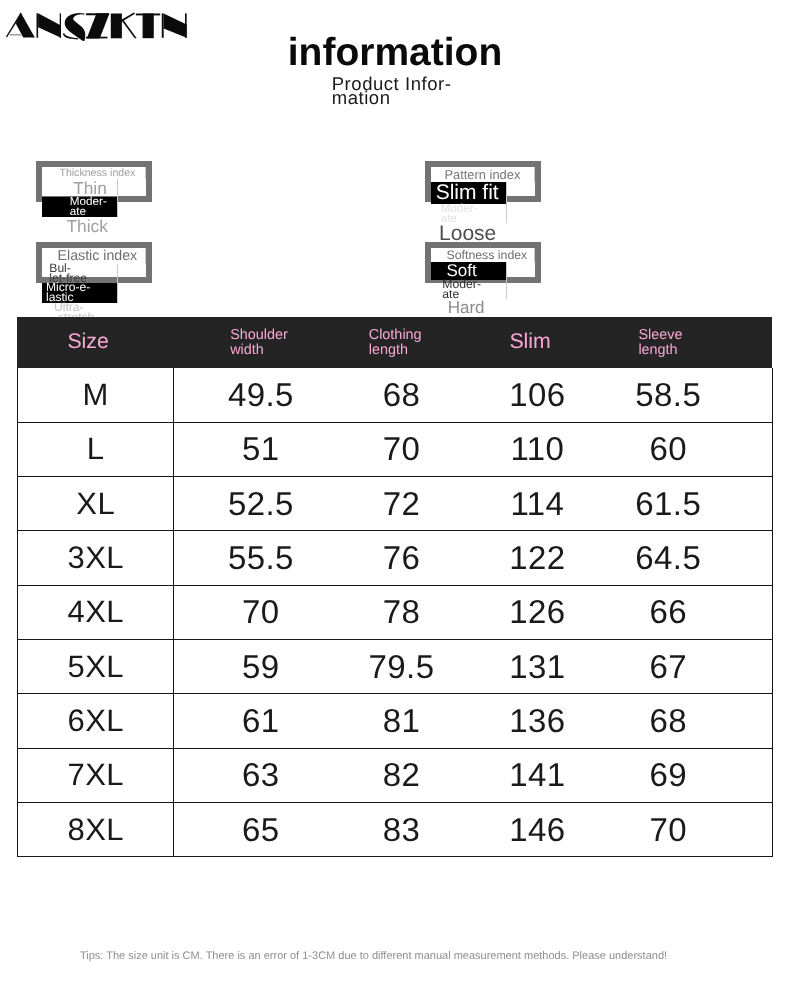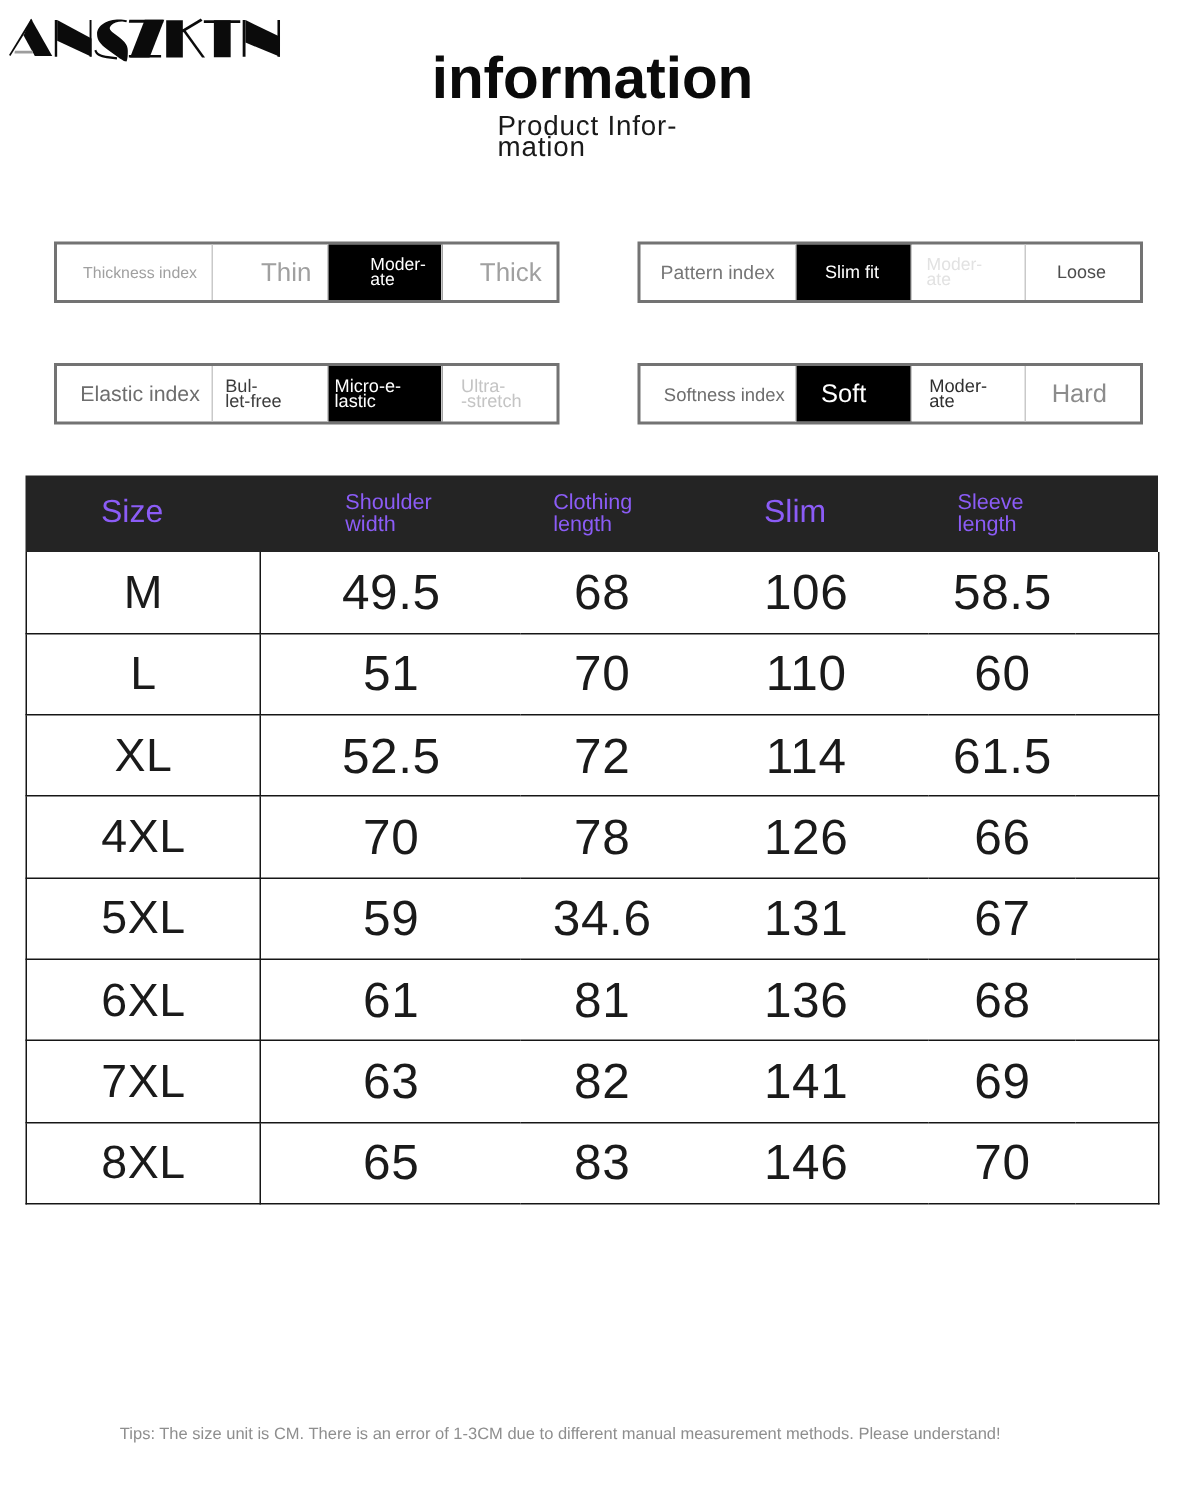--- a/index.html
+++ b/index.html
@@ -13,51 +13,51 @@
 
   
   #title { position:absolute; left:0; top:30.5px; width:790px; text-align:center;
            font-weight:bold; font-size:39px; color:#0a0a0a; }
   #subtitle { position:absolute; left:331.7px; top:76.5px; width:130px;
               font-size:18.5px; line-height:14.2px; color:#1a1a1a;
               letter-spacing:0.55px; }
   #subtitle span { display:block; white-space:nowrap; }
 
   
-  .idx { position:absolute; display:flex; height:41px; border:2px solid #737373;
-         background:#fff; }
+  .idx { position:absolute; display:flex; height:41px; border:6px solid #737373;
+         background:#fff;flex-direction:column; }
   .idx .cell { display:flex; flex-direction:column; align-items:center; justify-content:center;
                border-right:1px solid #c9c9c9; height:100%; text-align:center; }
   .idx .cell:last-child { border-right:none; }
   .idx .lbl { width:104.8px; color:#9a9a9a; }
   .idx .opt { width:76.3px; color:#9a9a9a; line-height:1.05; }
   #g1 .lbl { font-size:10.6px; padding-left:8px; }
   #g1 .opt { font-size:17.3px; padding-right:10px;align-items:flex-end; }
   #g2 .lbl { font-size:12.9px; }
-  #g2 .opt { font-size:12px; padding-right:2px; }
+  #g2 .opt { font-size:21px; padding-right:2px; }
   #g2 .opt.small { padding-right:18px; }
   #g3 .lbl { font-size:14.2px; padding-left:8px; }
   #g3 .opt { font-size:17.3px; }
   #g3 .opt.small { padding-right:22px; font-size:12.1px !important; }
   #g3 .opt:nth-child(4) { padding-right:11px; }
   #g4 .lbl { font-size:12.3px; padding-left:9px; }
   #g4 .opt { font-size:17.0px; }
   #g4 .opt:nth-child(2) { padding-right:13px; }
   #g4 .opt:nth-child(4) { padding-right:5px; }
   #g4 .opt.small { padding-right:13px; font-size:12.2px !important; }
   .idx .opt.small { font-size:11.7px !important; line-height:9.7px; }
   .idx .opt.small .txt { display:inline-block; text-align:left; }
   .idx .opt span { display:block; white-space:nowrap; }
   .idx .opt.active { background:#000; color:#fff; }
   .idx .opt.dim { color:#e3e3e3; }
 
   
   #thead { position:absolute; left:17px; top:317.2px; width:755px; height:50.7px;
            background:#242424; }
-  #thead .h { position:absolute; color:#8b5cf6; white-space:nowrap; }
+  #thead .h { position:absolute; color:#f9a8d4; white-space:nowrap; }
   #thead .h1 { font-size:21.3px; }
   #thead .h2 { font-size:14.4px; line-height:14.3px; }
   #thead .hl { display:block; }
   #sizetable { position:absolute; left:17px; top:367.9px; width:755px;
                border-collapse:collapse; table-layout:fixed; }
   #sizetable td { padding:0; margin:0; }
   #sizetable tbody tr { height:54.32px; }
   #sizetable tbody td { border-bottom:1px solid #161616; text-align:center;
                         font-size:33px; color:#1a1a1a; font-weight:400;
                         letter-spacing:0.4px; }
@@ -222,31 +222,39 @@
       </tr>
       <tr>
         <td class="sizecol" style="width: 156.4px;">XL</td>
         <td style="width: 173.4px;">52.5</td>
         <td style="width: 108.4px;">72</td>
         <td style="width: 163.6px;">114</td>
         <td style="width: 98px;">61.5</td>
         <td class="last" style="width: 55.2px;"></td>
       </tr>
       <tr>
+        <td class="sizecol" style="width: 156.4px;">3XL</td>
+        <td style="width: 173.4px;">55.5</td>
+        <td style="width: 108.4px;">76</td>
+        <td style="width: 163.6px;">122</td>
+        <td style="width: 98px;">64.5</td>
+        <td class="last" style="width: 55.2px;"></td>
+      </tr>
+      <tr>
         <td class="sizecol" style="width: 156.4px;">4XL</td>
         <td style="width: 173.4px;">70</td>
         <td style="width: 108.4px;">78</td>
         <td style="width: 163.6px;">126</td>
         <td style="width: 98px;">66</td>
         <td class="last" style="width: 55.2px;"></td>
       </tr>
       <tr>
         <td class="sizecol" style="width: 156.4px;">5XL</td>
         <td style="width: 173.4px;">59</td>
-        <td style="width: 108.4px;">34.6</td>
+        <td style="width: 108.4px;">79.5</td>
         <td style="width: 163.6px;">131</td>
         <td style="width: 98px;">67</td>
         <td class="last" style="width: 55.2px;"></td>
       </tr>
       <tr>
         <td class="sizecol" style="width: 156.4px;">6XL</td>
         <td style="width: 173.4px;">61</td>
         <td style="width: 108.4px;">81</td>
         <td style="width: 163.6px;">136</td>
         <td style="width: 98px;">68</td>

